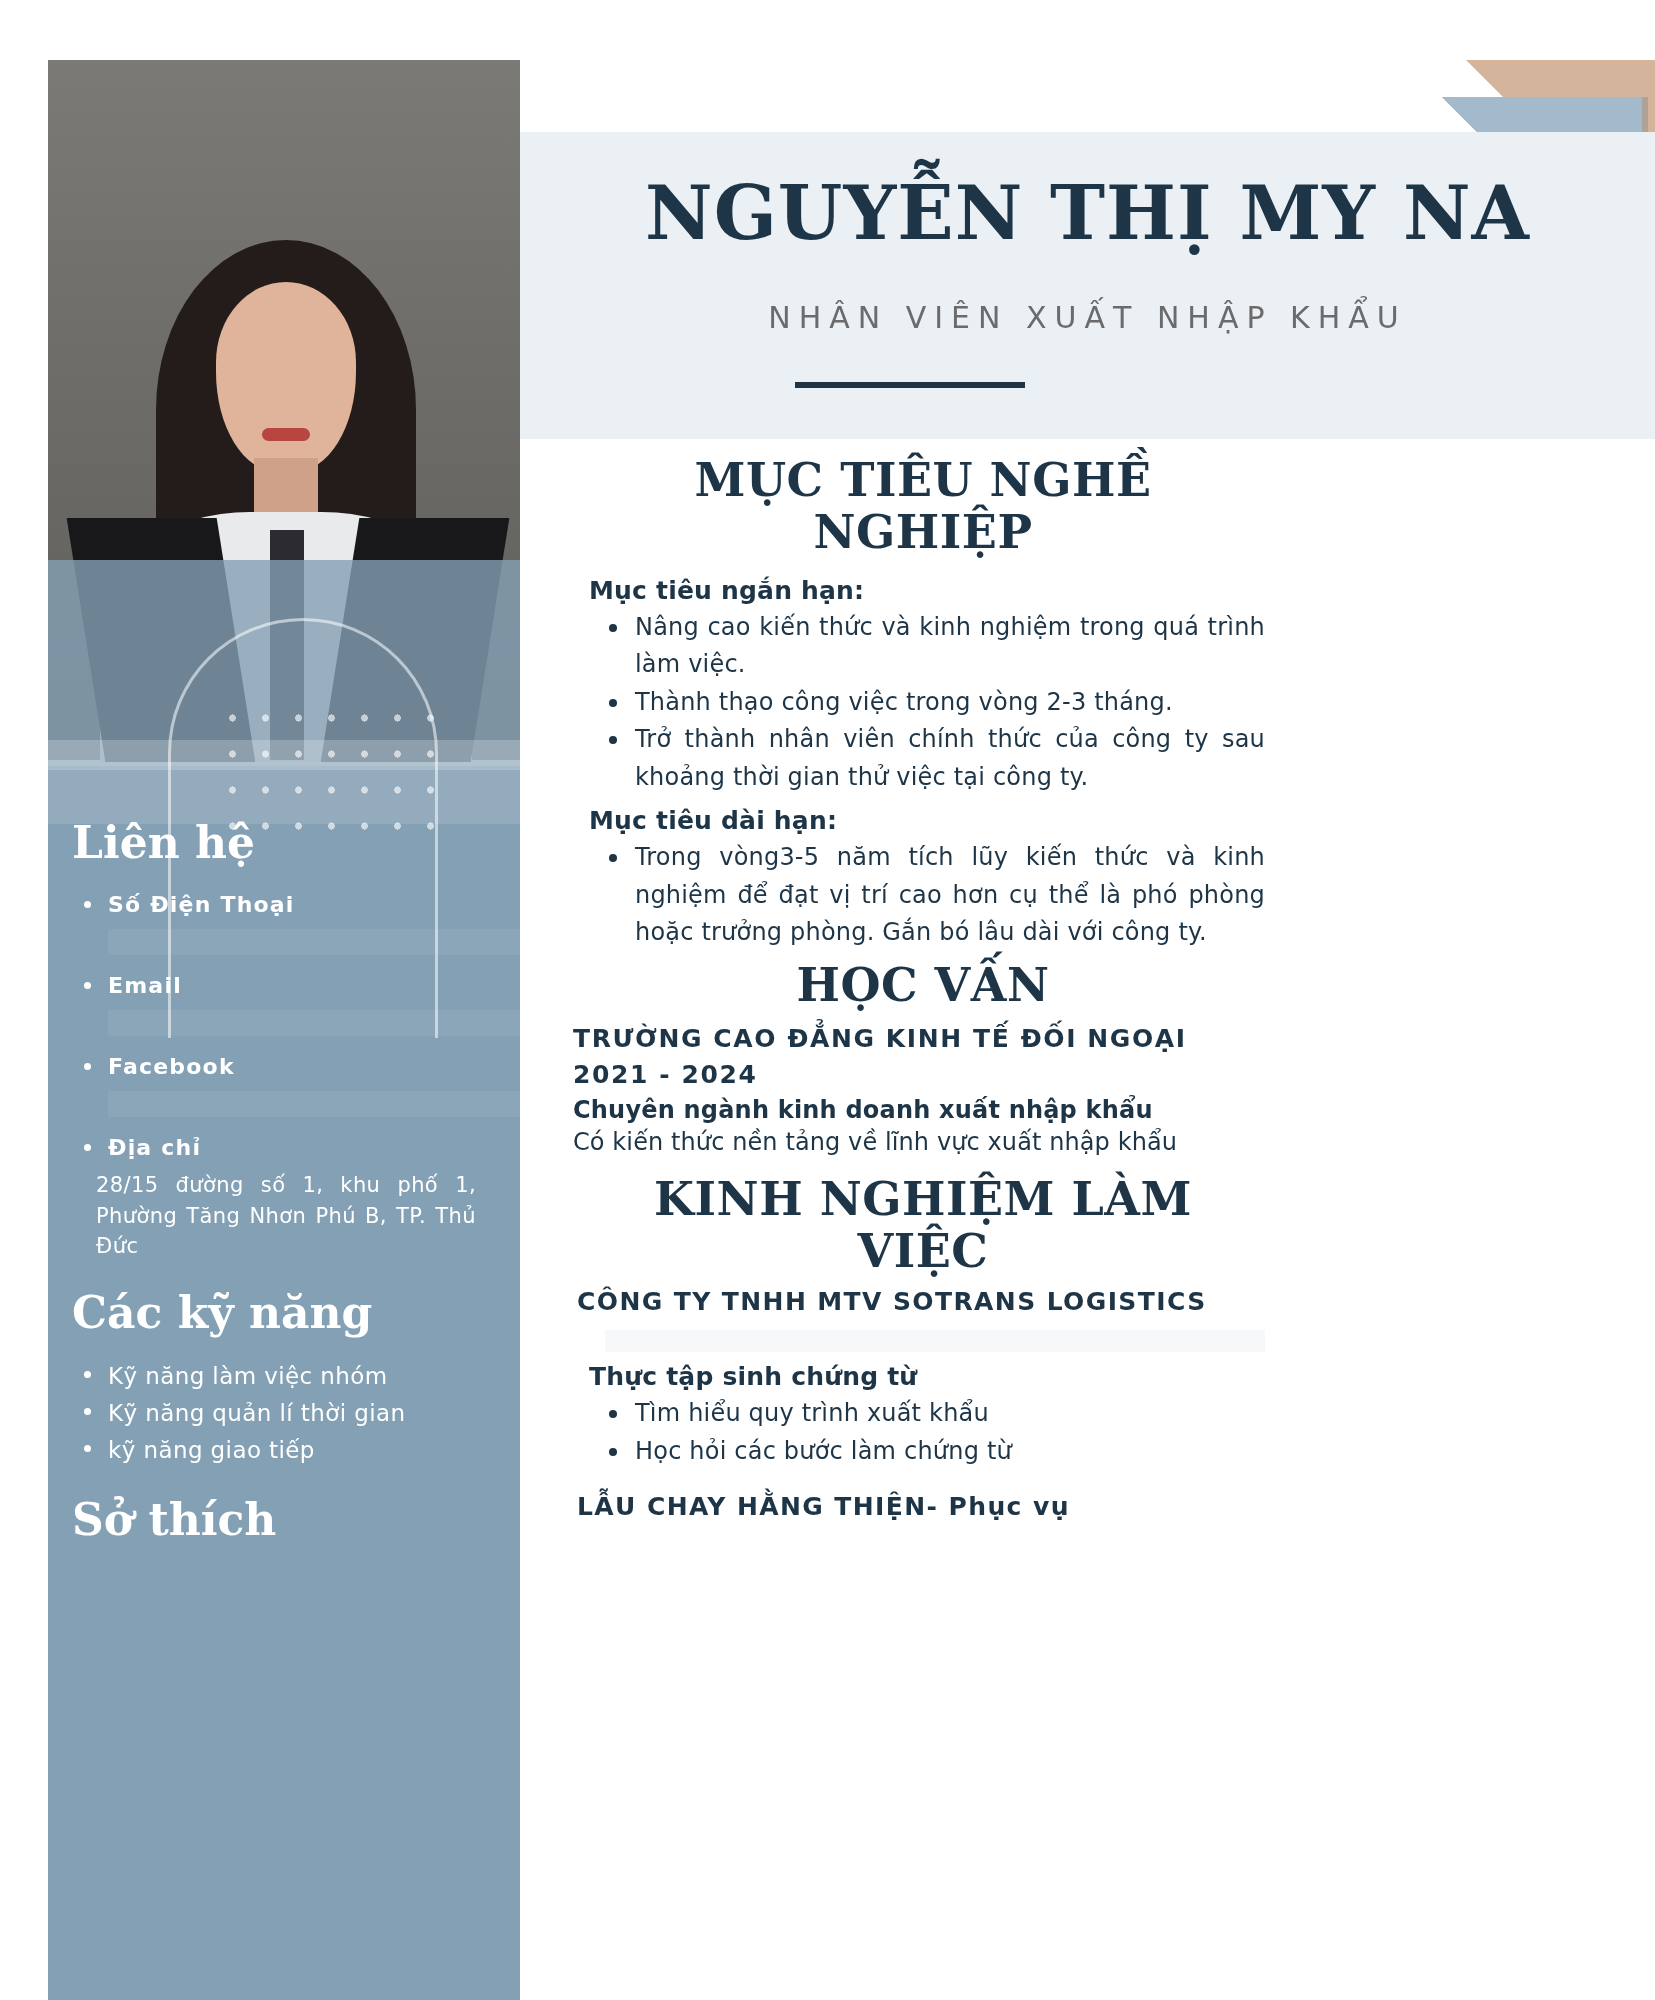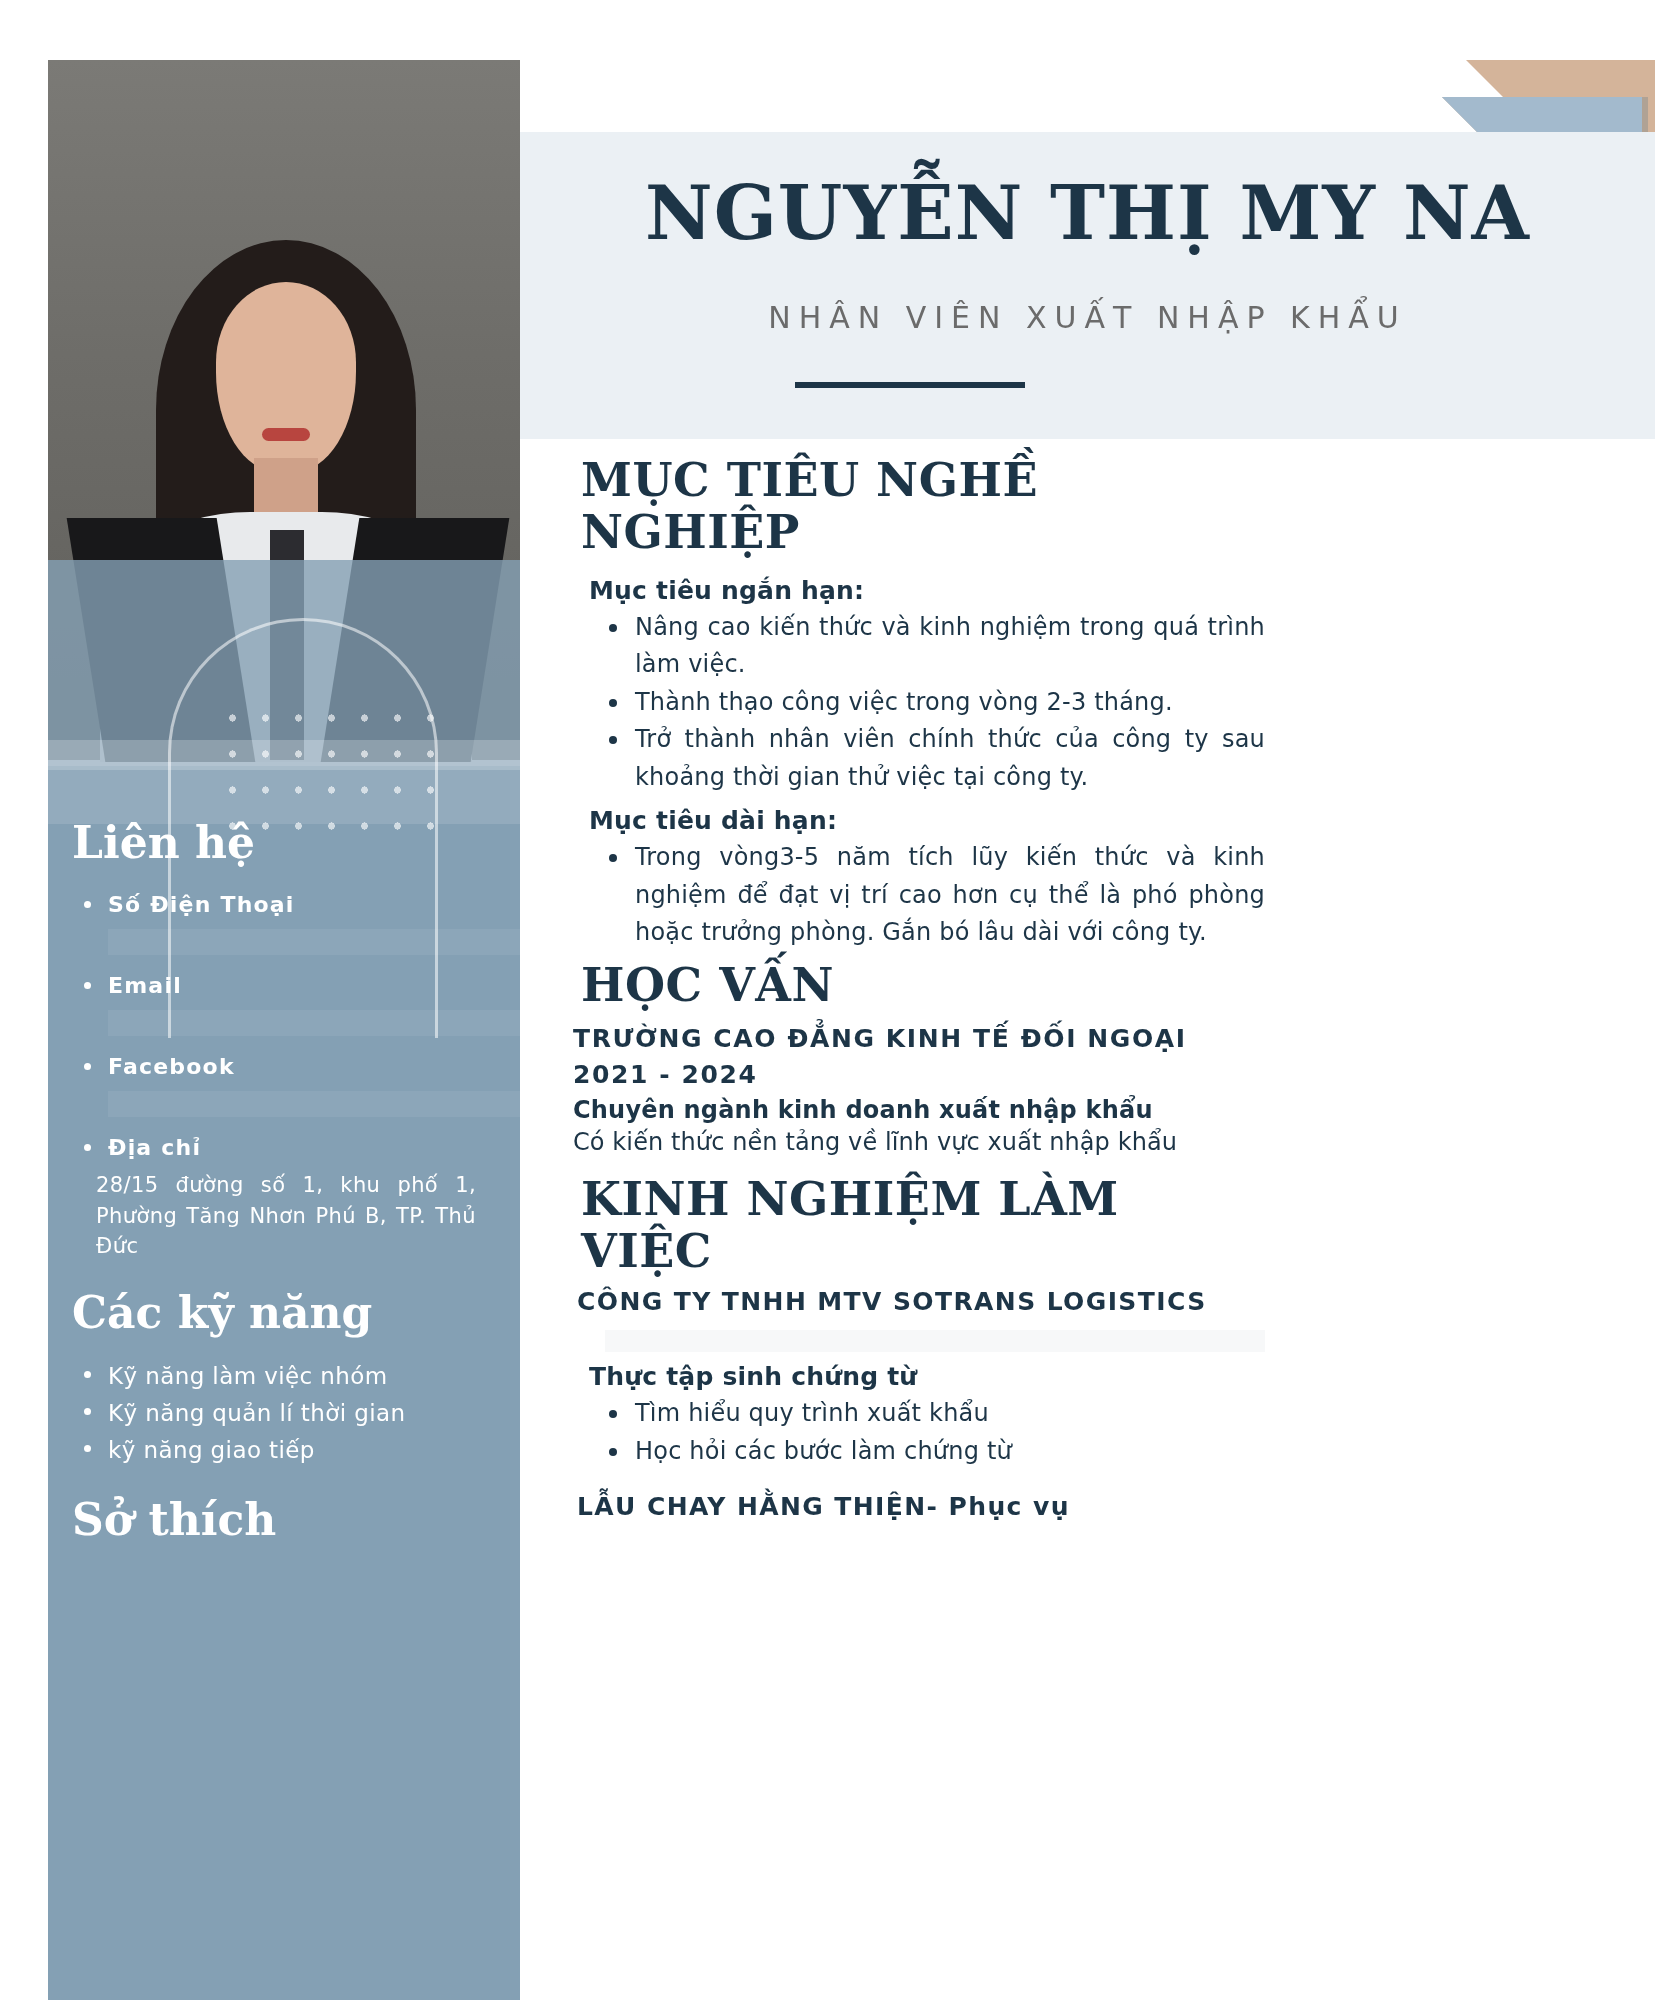--- a/index.html
+++ b/index.html
@@ -249,20 +249,21 @@
     width: 700px;
     z-index: 5;
   }
   .sec-h {
     font-family: "DejaVu Serif", "Liberation Serif", serif;
     font-weight: 700;
     font-size: 46px;
     color: #1d3547;
     letter-spacing: 0.5px;
     line-height: 1.12;
+    text-align: center;
   }
   .sec-h.indent { padding-left: 16px; }
   .sub-b {
     font-weight: 700;
     font-size: 25px;
     color: #1d3547;
     letter-spacing: 0.2px;
     padding-left: 8px;
     margin-left: 16px;
   }

